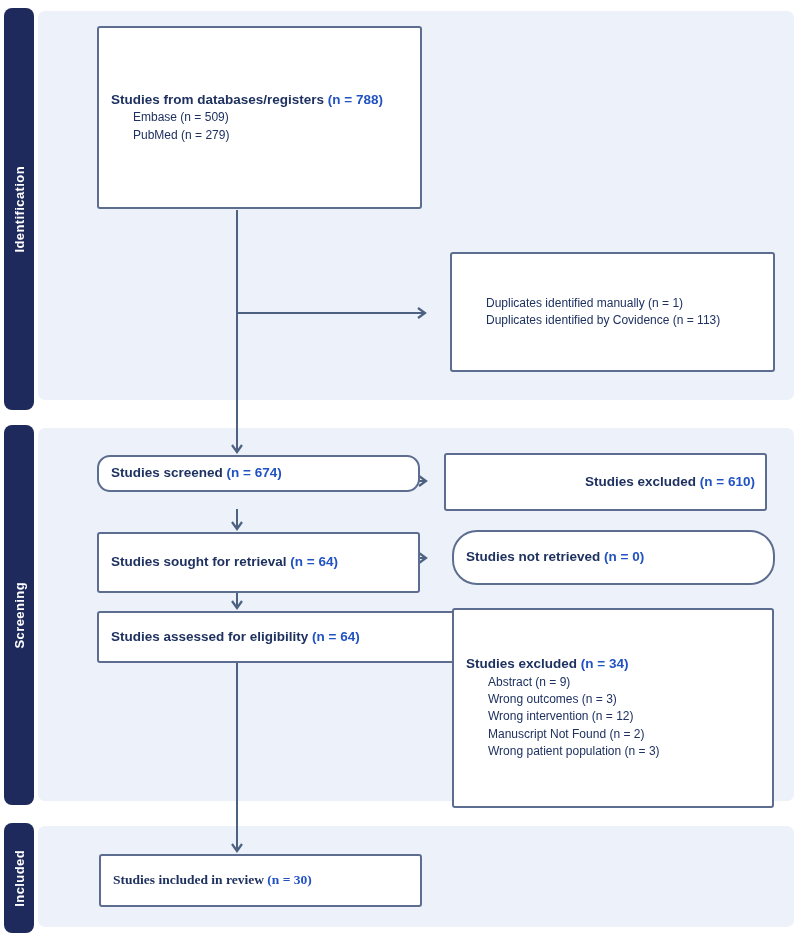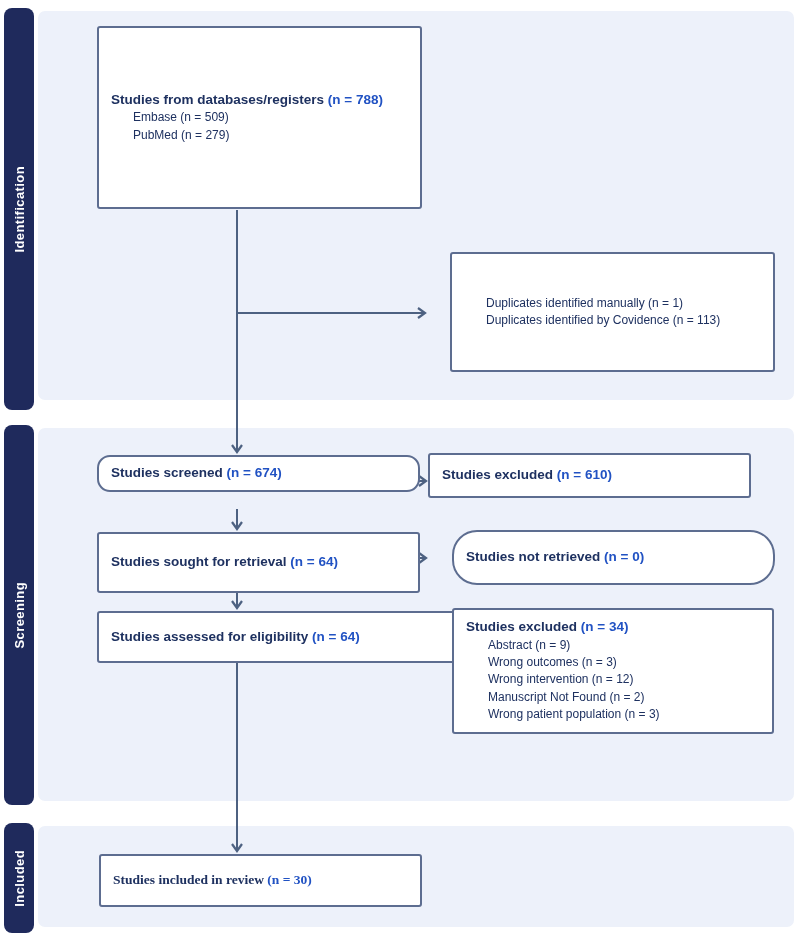--- a/index.html
+++ b/index.html
@@ -24,25 +24,25 @@
   .node{position:absolute;box-sizing:border-box;background:#ffffff;border:2px solid #5D6D90;
         border-radius:3px;display:flex;flex-direction:column;justify-content:center;
         padding:4px 10px 4px 12px;color:#1E3160;margin-left:22px;}
   .node .title-line{font-size:13.5px;font-weight:600;line-height:1.35;}
   .node .count{color:#2152C3;font-weight:700;}
   .node .sub{font-size:12px;font-weight:400;line-height:1.45;margin-left:22px;}
 
   .b-databases{left:75px;top:26px;width:325px;height:183px;}
   .b-references{left:428px;top:252px;width:325px;height:120px;}
   .b-screened{left:75px;top:455px;width:323px;height:37px;border-radius:13px;}
-  .b-excluded-screening{left:406px;top:453px;width:323px;height:45px;}
+  .b-excluded-screening{left:422px;top:453px;width:323px;height:58px;text-align:right;}
   .b-sought{left:75px;top:532px;width:323px;height:61px;}
   .b-not-retrieved{left:430px;top:530px;width:323px;height:55px;border-radius:25px;}
   .b-assessed{left:75px;top:611px;width:382px;height:52px;}
-  .b-excluded-eligibility{left:430px;top:608px;width:322px;height:126px;}
+  .b-excluded-eligibility{left:430px;top:608px;width:322px;height:200px;}
   .b-included{left:77px;top:854px;width:323px;height:53px;font-family:Liberation Serif, serif;}
 </style>
 </head>
 <body>
 
 <div id="stage">
 
   <div class="band band-identification"></div>
   <div class="band band-screening"></div>
   <div class="band band-included"></div>

